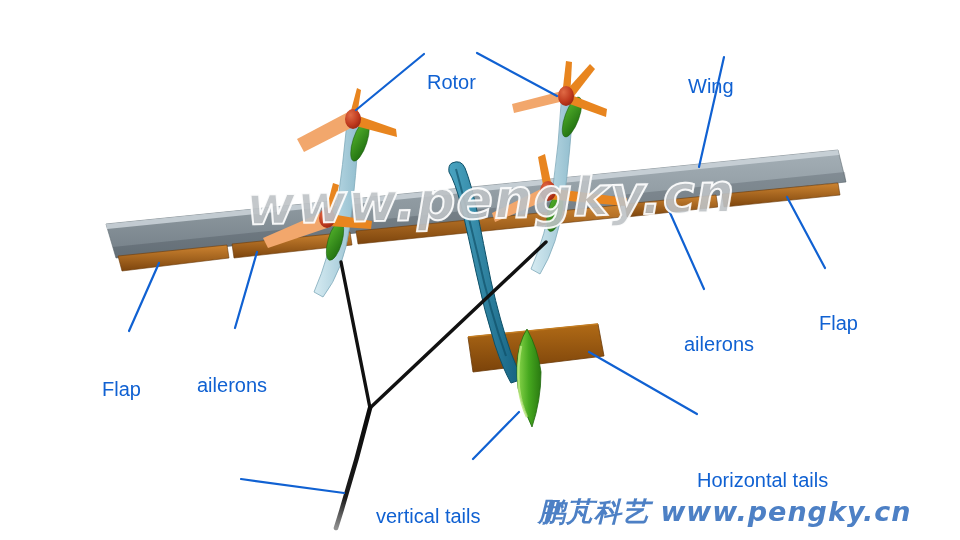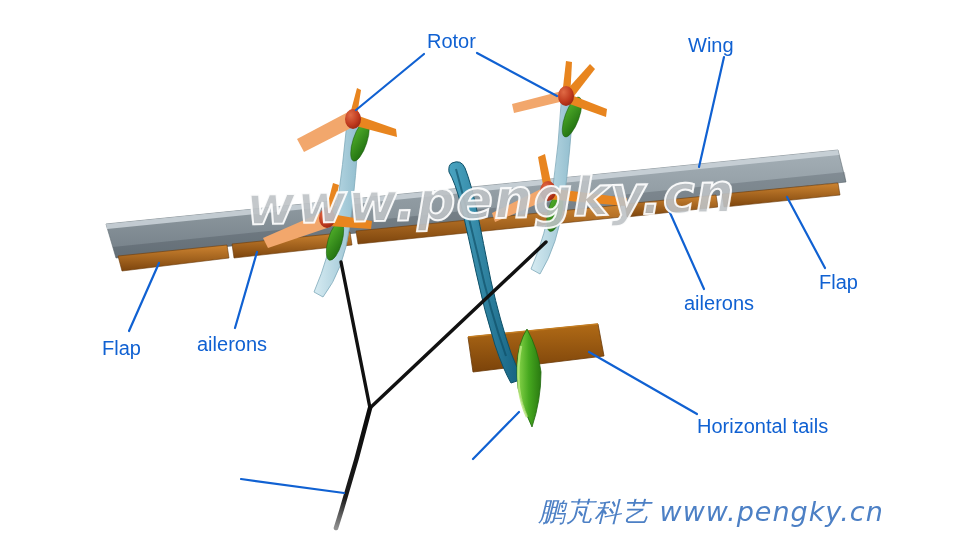--- a/index.html
+++ b/index.html
@@ -1,26 +1,26 @@
 <!DOCTYPE html>
 <html><head>
 <meta charset="utf-8">
 <style>
   html,body{margin:0;padding:0;background:#fff;}
   .stage{position:relative;width:960px;height:540px;background:#fff;overflow:hidden;
          font-family:"Liberation Sans",sans-serif;}
   .stage svg{position:absolute;left:0;top:0;}
-  .lbl{position:absolute;font-size:20px;line-height:22px;color:#1061d2;white-space:nowrap;}
+  .lbl{position:absolute;font-size:20px;line-height:22px;color:#1061d2;white-space:nowrap;margin-top:41px;}
   .watermark{position:absolute;left:246px;top:168px;font-family:"DejaVu Sans",sans-serif;
              font-size:54px;font-weight:bold;font-style:italic;letter-spacing:1px;
              color:rgba(138,145,152,0.5);-webkit-text-stroke:2px rgba(255,255,255,0.9);
              text-shadow:0 0 2px rgba(255,255,255,0.8);
              transform:rotate(-1.5deg);white-space:nowrap;pointer-events:none;}
   .footer{position:absolute;left:538px;top:494px;font-family:"DejaVu Sans",sans-serif;
-          font-size:27px;font-weight:normal;font-style:italic;letter-spacing:1px;
+          font-size:27px;font-weight:bold;font-style:italic;letter-spacing:1px;
           color:#4d80c5;white-space:nowrap;}
 </style>
 </head>
 <body>
 
 <div class="stage">
 
 <svg width="960" height="540" viewBox="0 0 960 540">
   <defs>
     <linearGradient id="wingGrad" x1="0" y1="0" x2="0" y2="1">
@@ -160,17 +160,18 @@
 </svg>
 
 <div class="watermark">www.pengky.cn</div>
 
 <div class="lbl" style="left:427px;top:30px">Rotor</div>
 <div class="lbl" style="left:688px;top:34px">Wing</div>
 <div class="lbl" style="left:102px;top:337px">Flap</div>
 <div class="lbl" style="left:197px;top:333px">ailerons</div>
 <div class="lbl" style="left:684px;top:292px">ailerons</div>
 <div class="lbl" style="left:819px;top:271px">Flap</div>
-<div class="lbl" style="left:697px;top:415px">Horizontal tails</div>
+<div class="lbl" style="left:697px;top:428px">Horizontal tails</div>
+<div class="lbl" style="left:376px;top:464px">vertical tails</div>
 
 <div class="footer">鹏芃科艺 www.pengky.cn</div>
 
 </div>
 
 </body></html>

